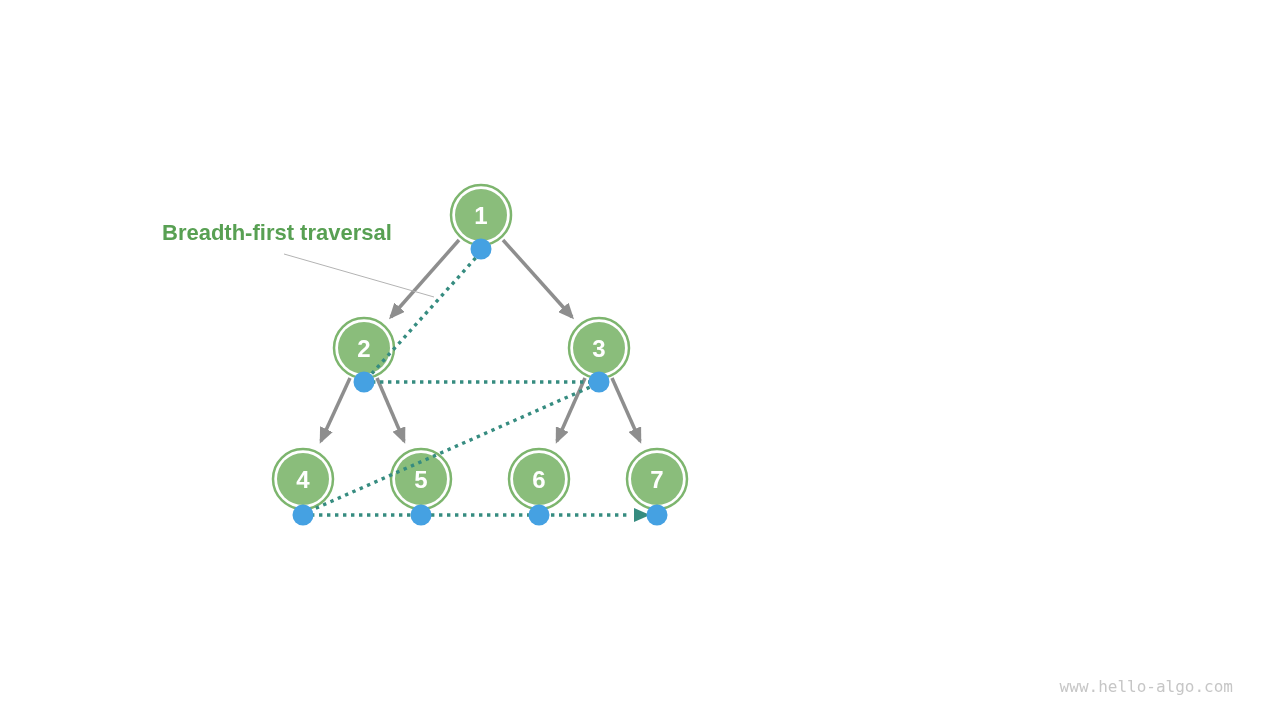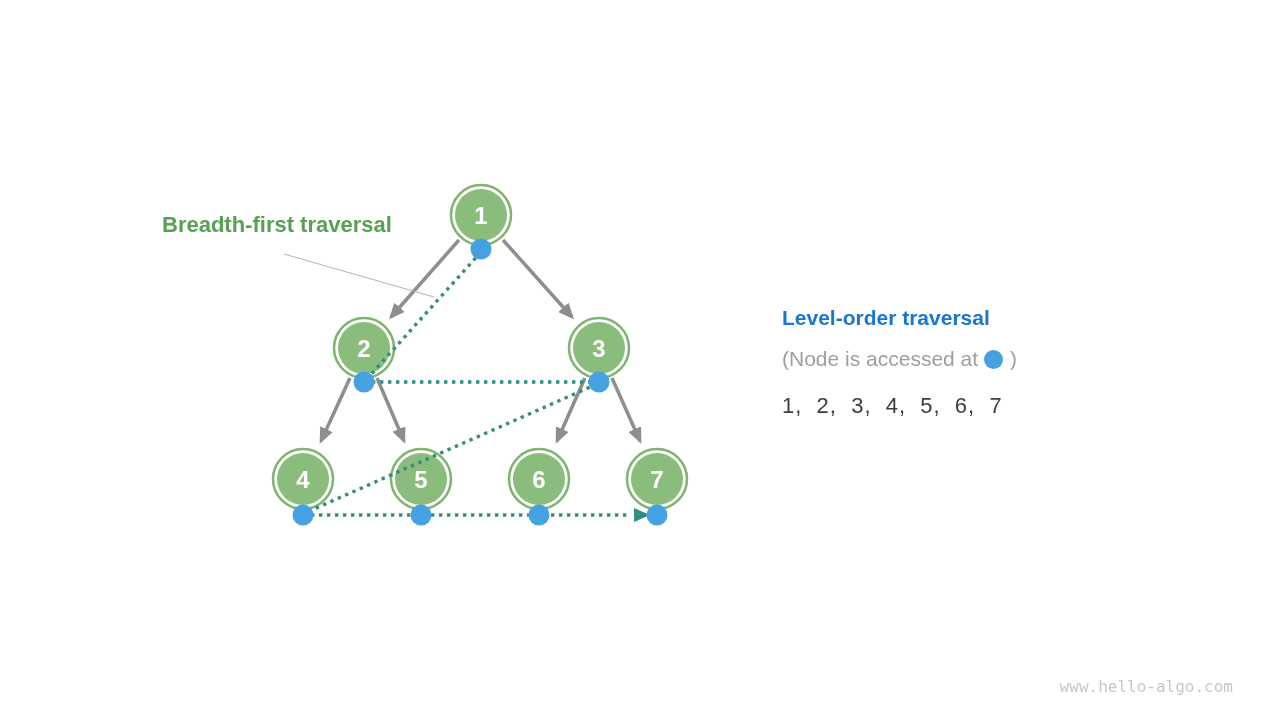--- a/index.html
+++ b/index.html
@@ -40,21 +40,21 @@
     fill: none;
   }
   .teal-arrow { fill: var(--path-teal, #368C80); }
   .access-dot { fill: var(--access-dot-blue, #45A1E2); }
   .pointer-line { stroke: #B3B3B3; stroke-width: 1; }
 
   
   .bf-label {
     position: absolute;
     left: 162px;
-    top: 212px;
+    top: 220px;
     font-size: 22px;
     font-weight: bold;
     color: var(--heading-green, #58A053);
     white-space: nowrap;
   }
   .legend {
     position: absolute;
     left: 782px;
     top: 306px;
     white-space: nowrap;
@@ -169,21 +169,16 @@
       <circle class="access-dot" cx="599" cy="382" r="10.5"></circle>
       <circle class="access-dot" cx="303" cy="515" r="10.5"></circle>
       <circle class="access-dot" cx="421" cy="515" r="10.5"></circle>
       <circle class="access-dot" cx="539" cy="515" r="10.5"></circle>
       <circle class="access-dot" cx="657" cy="515" r="10.5"></circle>
     </g>
   </svg>
 
   <div class="bf-label">Breadth-first traversal</div>
 
-  <div class="legend">
-    <div class="legend-heading">Level-order traversal</div>
-    <div class="legend-note"><span>(Node is accessed at</span><span class="inline-dot"></span><span>)</span></div>
-    <div class="legend-sequence">1,  2,  3,  4,  5,  6,  7</div>
-  </div>
 
   <div class="watermark">www.hello-algo.com</div>
 
 </div>
 
 </body></html>

